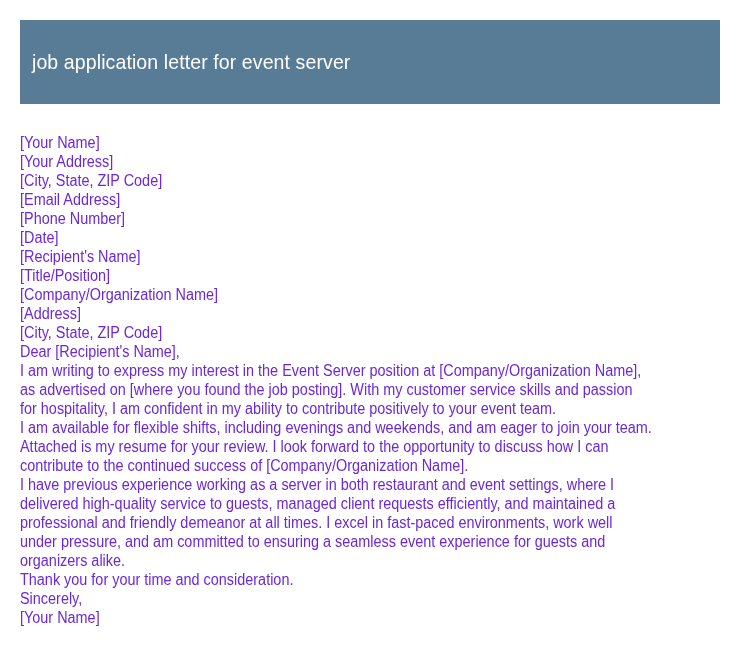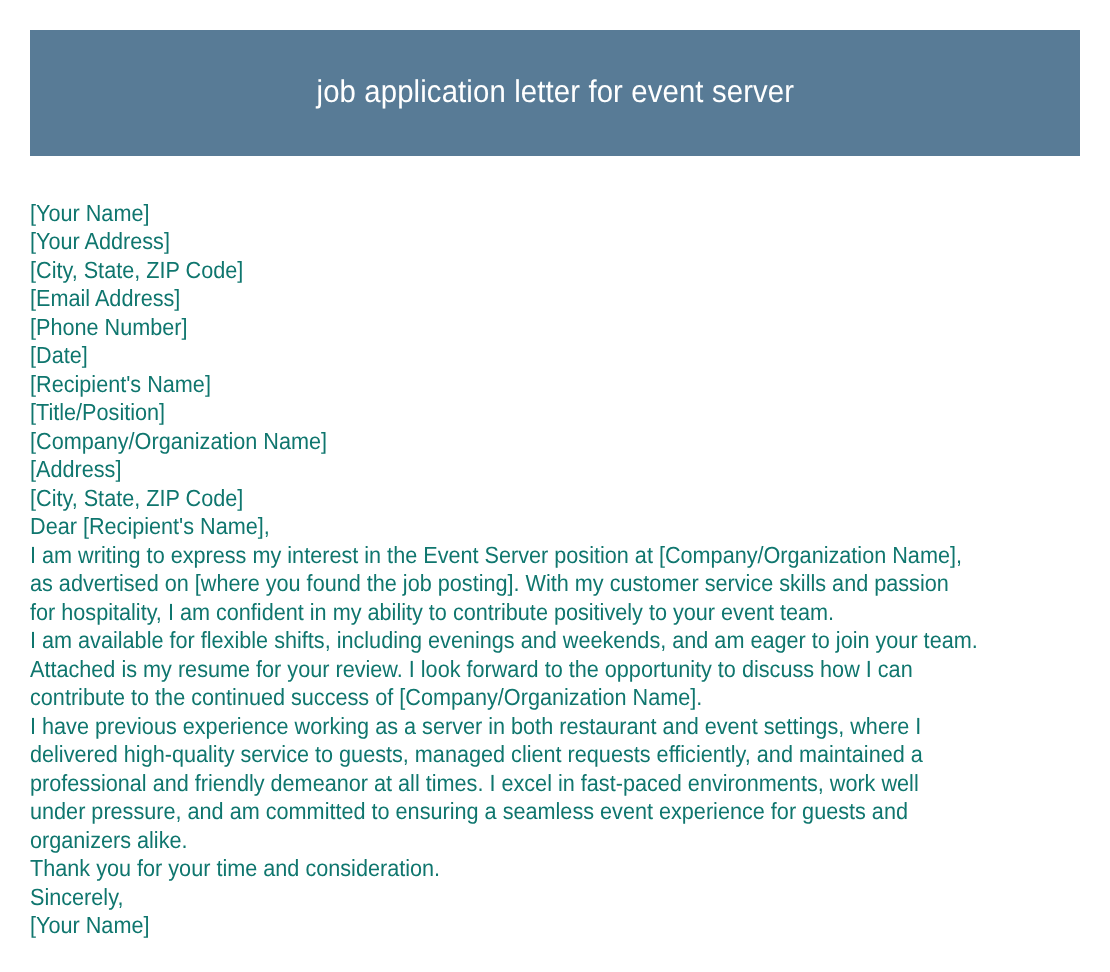--- a/index.html
+++ b/index.html
@@ -16,36 +16,36 @@
   }
   .header {
     position: absolute;
     left: 20px;
     top: 20px;
     width: 700px;
     height: 84px;
     background: #587b96;
     display: flex;
     align-items: center;
-    justify-content: center;
+    justify-content: flex-start;
   }
   .header h1 {
     margin: 0;
     color: #ffffff;
     font-size: 21px;
     font-weight: normal;
     letter-spacing: 0.1px;
     transform: scaleX(0.93);
   }
   .letter {
     position: absolute;
     left: 20px;
     top: 133px;
     width: 705px;
-    color: #0f766e;
+    color: #6d28d9;
     font-size: 15.6px;
     line-height: 19px;
   }
   .letter p {
     margin: 0;
     white-space: nowrap;
     transform-origin: left center;
     transform: scaleX(0.925);
   }
 </style>

